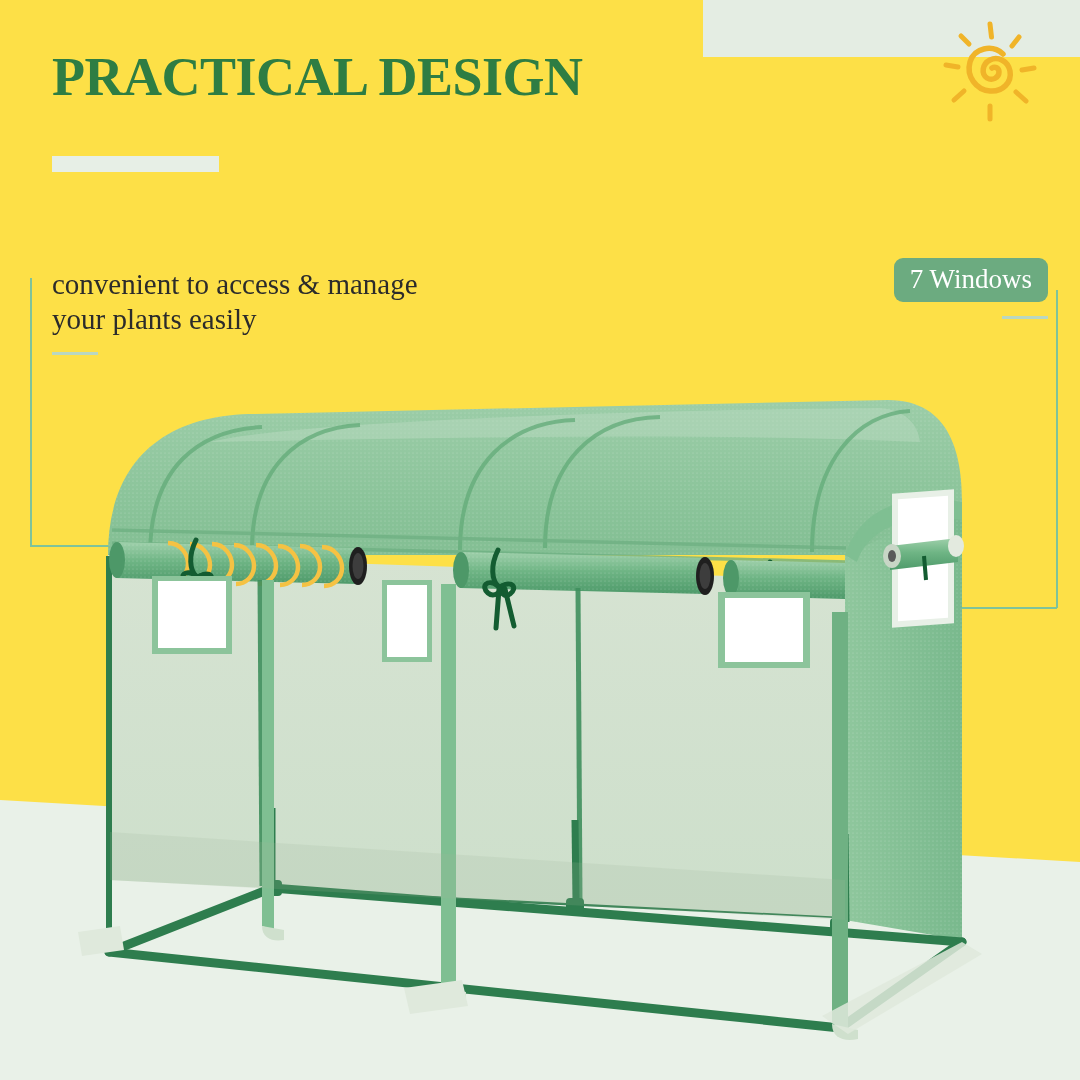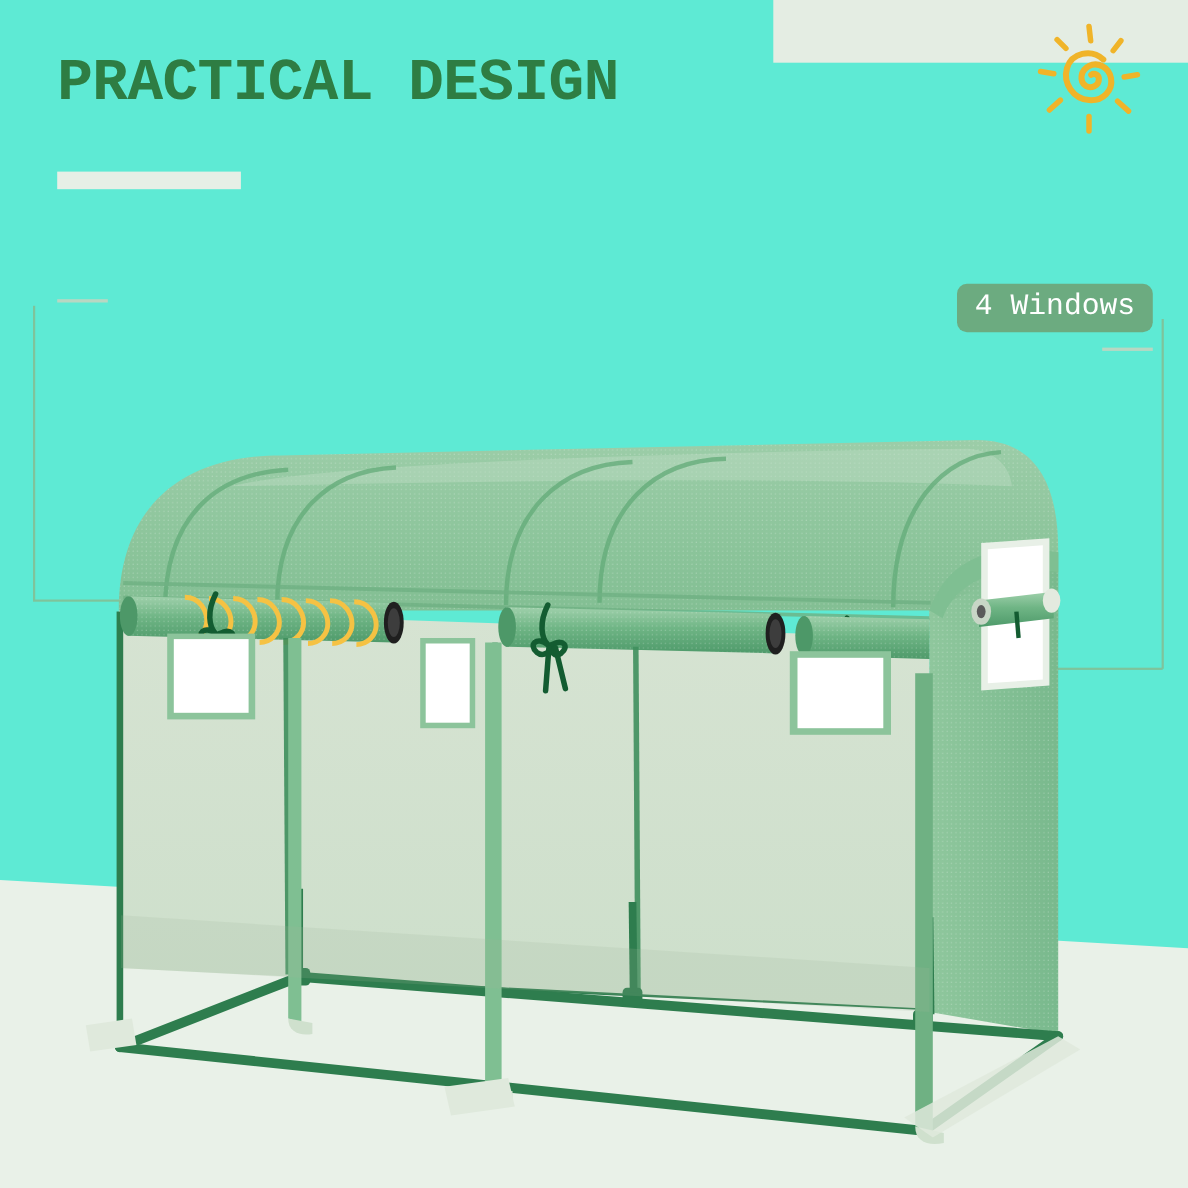--- a/index.html
+++ b/index.html
@@ -4,23 +4,23 @@
 <style>
   html, body {
     margin: 0;
     padding: 0;
     background: #ffffff;
   }
   #page {
     position: relative;
     width: 1080px;
     height: 1080px;
-    background: #5eead4;
+    background: #fde047;
     overflow: hidden;
-    font-family: Liberation Mono, monospace;
+    font-family: Liberation Serif, serif;
   }
 
   
   .top-band {
     position: absolute;
     left: 703px; top: 0;
     width: 377px; height: 57px;
     background: #e4ede3;
   }
   .title-underbar {
@@ -142,25 +142,27 @@
 
   <div class="conn conn-v" style="left:30px; top:278px; height:268px;"></div>
   <div class="conn conn-h" style="left:30px; top:545px; width:152px;"></div>
   <div class="conn-dot-filled" style="left:169px; top:538px;"></div>
 
   <div class="conn conn-v" style="left:1056px; top:290px; height:318px;"></div>
   <div class="conn conn-h" style="left:766px; top:607px; width:291px;"></div>
   <div class="conn-dot-ring" style="left:750px; top:599px;"></div>
 
   <div class="callout callout-left">
+    <div class="callout-desc">convenient to access &amp; manage
+your plants easily</div>
     <div class="mini-rule mini-rule-left"></div>
   </div>
 
   <div class="callout callout-right">
-    <div class="badge">4 Windows</div>
+    <div class="badge">7 Windows</div>
     <div class="mini-rule mini-rule-right"></div>
   </div>
 
   <div class="product">
     <svg viewBox="0 0 1080 700" width="1080" height="700" aria-hidden="true">
       <defs>
         <linearGradient id="coverTop" x1="0" y1="0" x2="0" y2="1">
           <stop offset="0%" stop-color="#9ccda8"></stop>
           <stop offset="55%" stop-color="#8bc49a"></stop>
           <stop offset="100%" stop-color="#7fbc90"></stop>

